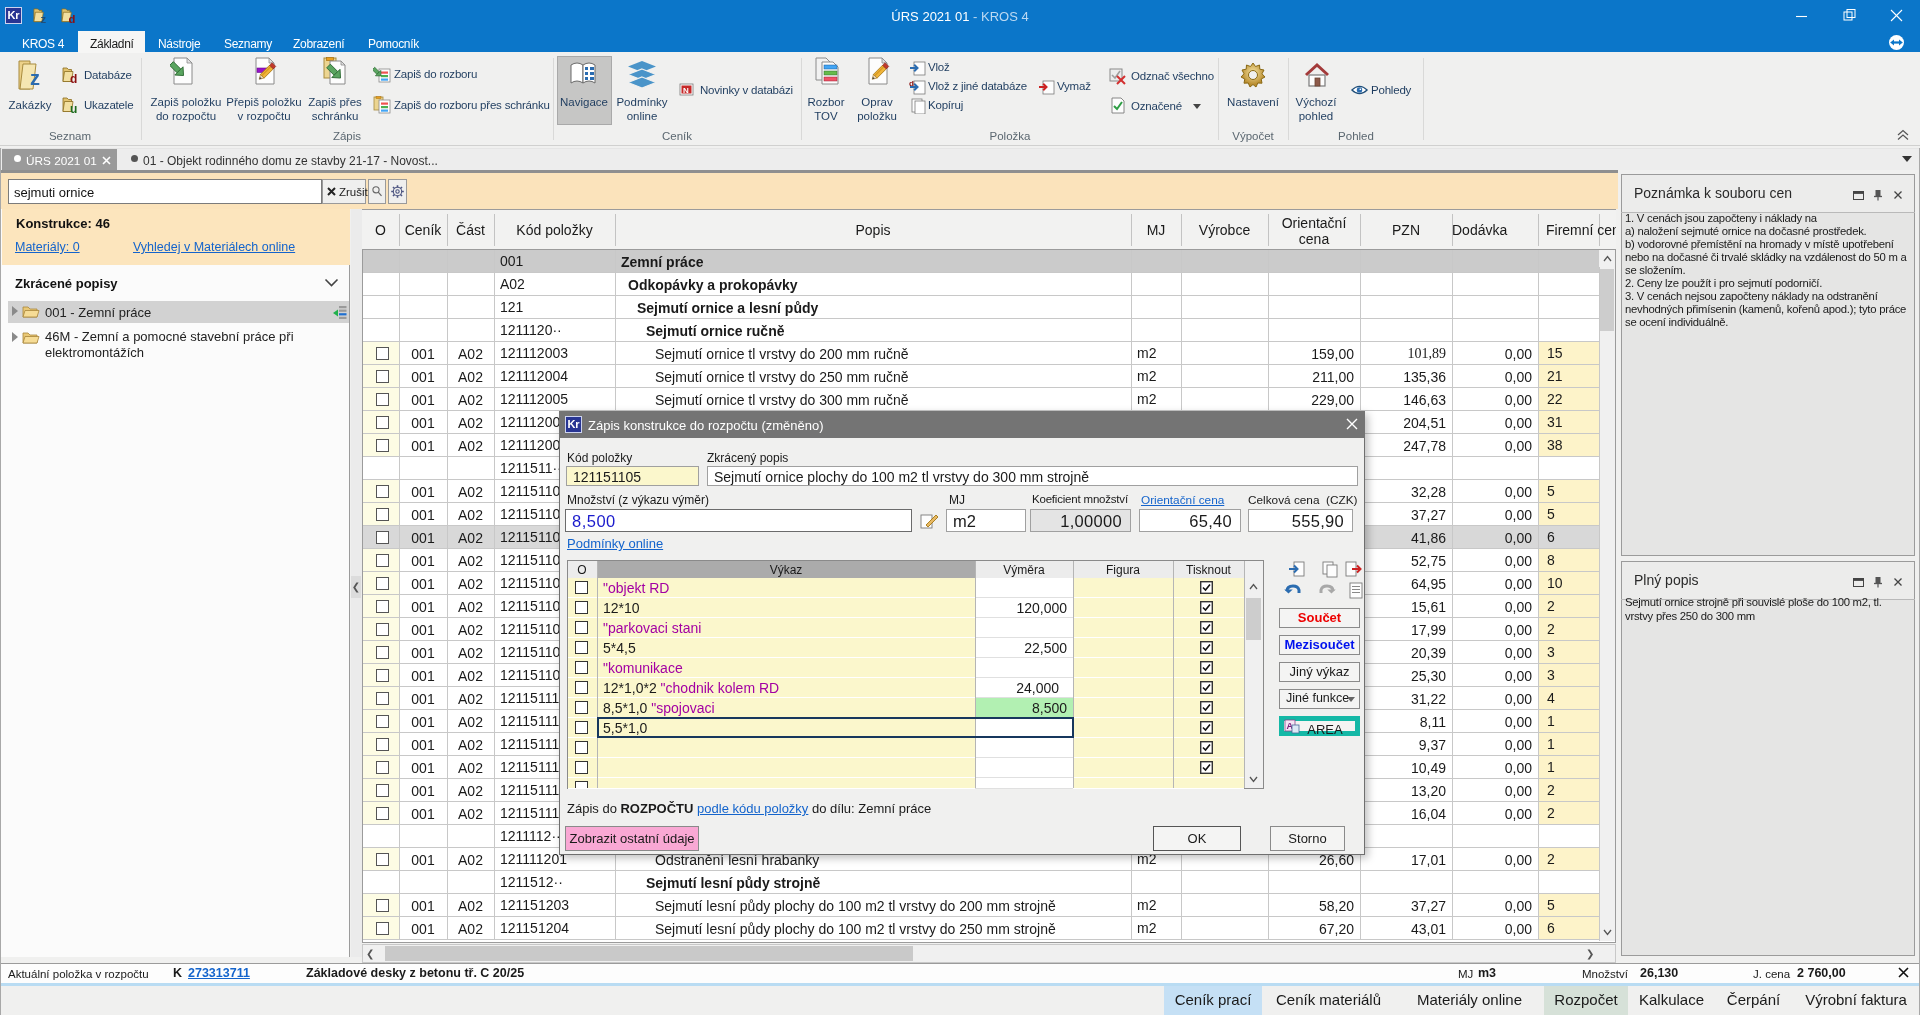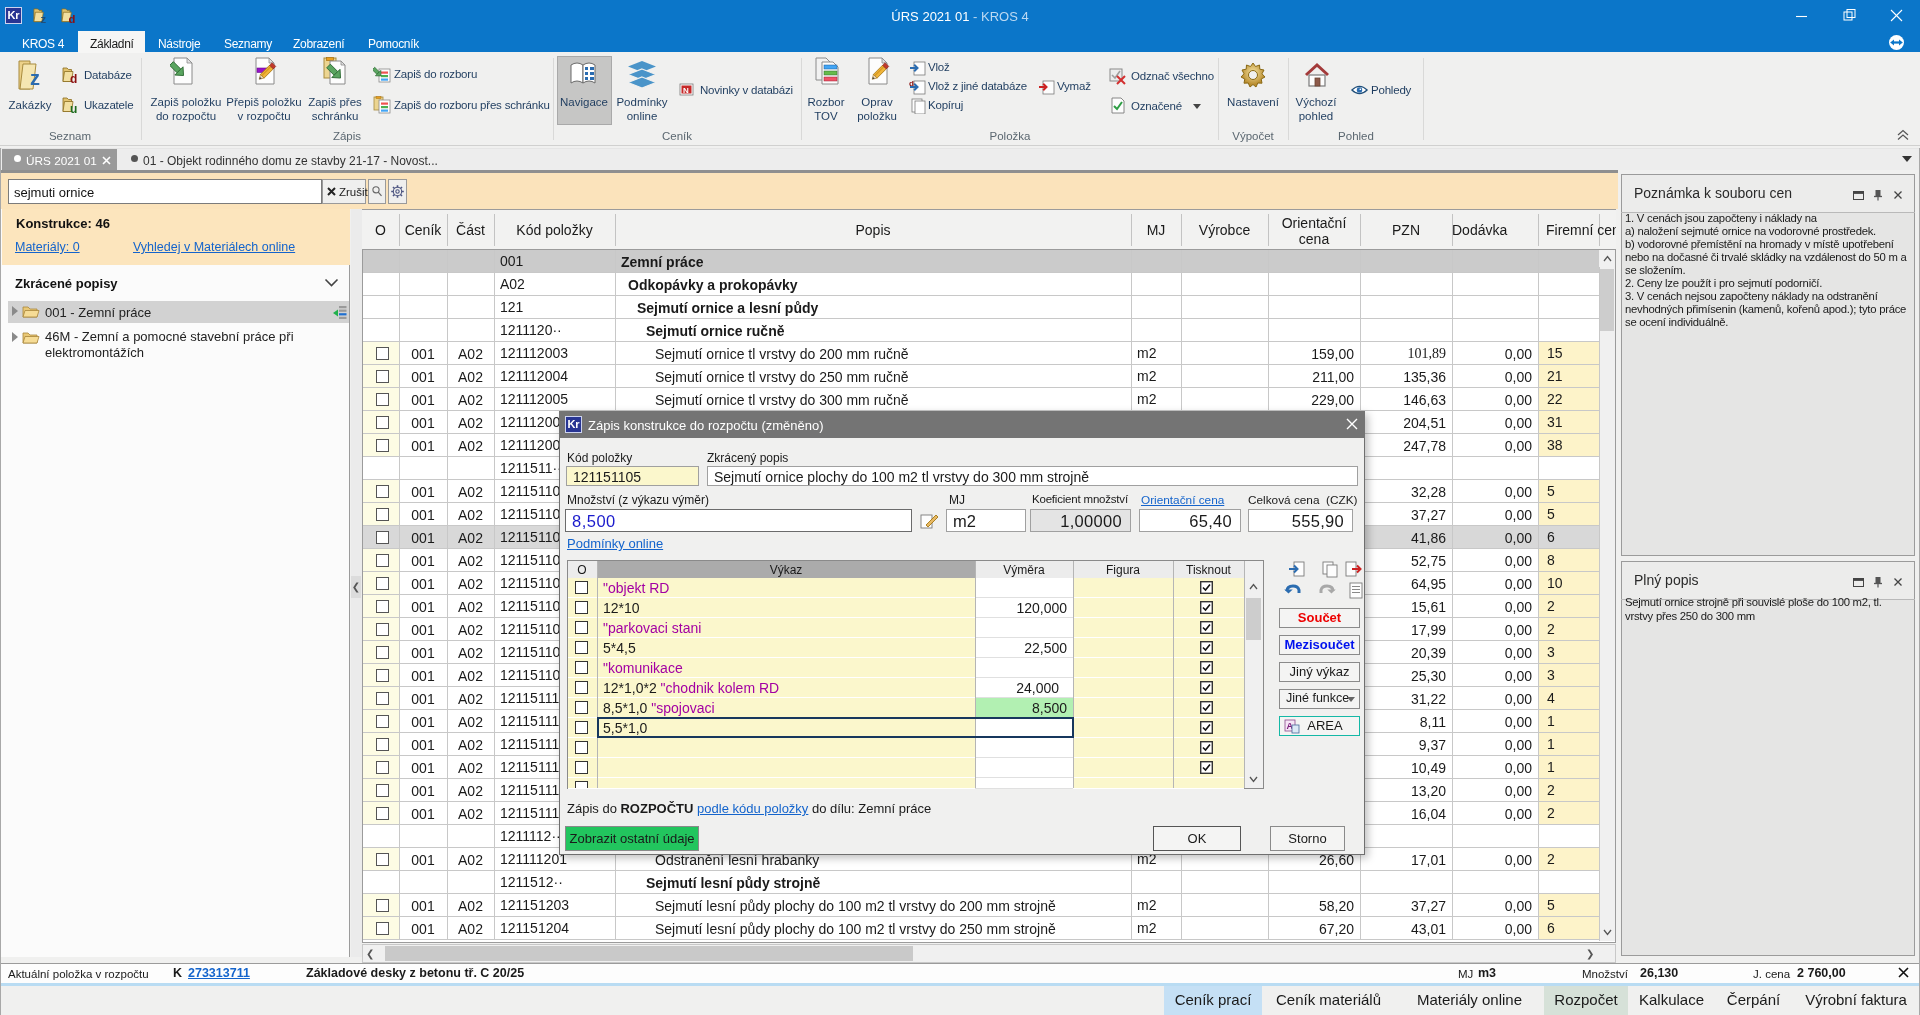--- a/index.html
+++ b/index.html
@@ -933,21 +933,21 @@
   </svg>
 <svg class="abs" style="left:1873px;top:189px;" width="10" height="12" viewBox="0 0 10 12">
     <rect x="2.5" y="1" width="5" height="6" fill="#555"></rect>
     <line x1="1" y1="7.5" x2="9" y2="7.5" stroke="#555" stroke-width="1.3"></line>
     <line x1="5" y1="7.5" x2="5" y2="11.5" stroke="#555" stroke-width="1.2"></line>
   </svg>
 <svg class="abs" style="left:1893px;top:190px;" width="10" height="10" viewBox="0 0 10 10">
     <path d="M1.5 1.5 L8.5 8.5 M8.5 1.5 L1.5 8.5" stroke="#444" stroke-width="1.3"></path>
   </svg>
 <div class="abs" style="left:1625px;top:212px;font-size:11.3px;letter-spacing:-0.25px;white-space:nowrap;color:#1a1a1a;">1. V cenách jsou započteny i náklady na</div>
-<div class="abs" style="left:1625px;top:225px;font-size:11.3px;letter-spacing:-0.25px;white-space:nowrap;color:#1a1a1a;">a) naložení sejmuté ornice na vodorovné prostředek.</div>
+<div class="abs" style="left:1625px;top:225px;font-size:11.3px;letter-spacing:-0.25px;white-space:nowrap;color:#1a1a1a;">a) naložení sejmuté ornice na dočasné prostředek.</div>
 <div class="abs" style="left:1625px;top:238px;font-size:11.3px;letter-spacing:-0.25px;white-space:nowrap;color:#1a1a1a;">b) vodorovné přemístění na hromady v místě upotřebení</div>
 <div class="abs" style="left:1625px;top:251px;font-size:11.3px;letter-spacing:-0.25px;white-space:nowrap;color:#1a1a1a;">nebo na dočasné či trvalé skládky na vzdálenost do 50 m a</div>
 <div class="abs" style="left:1625px;top:264px;font-size:11.3px;letter-spacing:-0.25px;white-space:nowrap;color:#1a1a1a;">se složením.</div>
 <div class="abs" style="left:1625px;top:277px;font-size:11.3px;letter-spacing:-0.25px;white-space:nowrap;color:#1a1a1a;">2. Ceny lze použít i pro sejmutí podorničí.</div>
 <div class="abs" style="left:1625px;top:290px;font-size:11.3px;letter-spacing:-0.25px;white-space:nowrap;color:#1a1a1a;">3. V cenách nejsou započteny náklady na odstranění</div>
 <div class="abs" style="left:1625px;top:303px;font-size:11.3px;letter-spacing:-0.25px;white-space:nowrap;color:#1a1a1a;">nevhodných přimísenin (kamenů, kořenů apod.); tyto práce</div>
 <div class="abs" style="left:1625px;top:316px;font-size:11.3px;letter-spacing:-0.25px;white-space:nowrap;color:#1a1a1a;">se ocení individuálně.</div>
 <div class="abs" style="left:1621px;top:561px;width:294px;height:395px;background:#ececeb;border:1px solid #9b9b9b;"></div>
 <div class="abs" style="left:1634px;top:572px;font-size:14px;color:#2a2a2a;">Plný popis</div>
 <div class="abs" style="left:1621px;top:599px;width:294px;height:1px;background:#b9b9b9;"></div>
@@ -1156,28 +1156,28 @@
     <line x1="3" y1="4.5" x2="11" y2="4.5" stroke="#888" stroke-width="1"></line>
     <line x1="3" y1="7.5" x2="11" y2="7.5" stroke="#888" stroke-width="1"></line>
     <line x1="3" y1="10.5" x2="11" y2="10.5" stroke="#888" stroke-width="1"></line>
   </svg>
 <div class="abs" style="left:1279px;top:608px;width:81px;height:20px;background:#f4f4f3;border:1px solid #8a8a8a;text-align:center;font-size:13px;font-weight:bold;color:#ee0000;line-height:18px;">Součet</div>
 <div class="abs" style="left:1279px;top:635px;width:81px;height:20px;background:#f4f4f3;border:1px solid #8a8a8a;text-align:center;font-size:13px;font-weight:bold;color:#0011ee;line-height:18px;">Mezisoučet</div>
 <div class="abs" style="left:1279px;top:662px;width:81px;height:20px;background:#f4f4f3;border:1px solid #8a8a8a;text-align:center;font-size:13px;font-weight:normal;color:#1a1a1a;line-height:18px;">Jiný výkaz</div>
 <div class="abs" style="left:1279px;top:689px;width:81px;height:20px;background:#f4f4f3;border:1px solid #8a8a8a;"></div>
 <div class="abs" style="left:1286px;top:691px;font-size:12.5px;color:#1a1a1a;">Jiné funkce</div>
 <div class="abs" style="left:1347px;top:697px;width:0;height:0;border-left:4px solid transparent;border-right:4px solid transparent;border-top:5px solid #666;"></div>
-<div class="abs" style="left:1279px;top:716px;width:81px;height:20px;background:#f4f4f3;border:1px solid #14b8a6;text-align:center;font-size:13px;font-weight:normal;color:#1a1a1a;line-height:18px;">&nbsp;&nbsp;&nbsp;AREA</div>
+<div class="abs" style="left:1279px;top:716px;width:81px;height:20px;background:#f4f4f3;border:5px solid #14b8a6;text-align:center;font-size:13px;font-weight:normal;color:#1a1a1a;line-height:18px;">&nbsp;&nbsp;&nbsp;AREA</div>
 <svg class="abs" style="left:1284px;top:719px;" width="16" height="15" viewBox="0 0 16 15">
     <rect x="1" y="1" width="10" height="11" fill="#f6e6f6" stroke="#8a4a8a" stroke-width="0.8"></rect>
     <text x="2.5" y="10" font-size="9" font-weight="bold" fill="#7a1a7a" font-family="Liberation Sans">A</text>
     <rect x="8" y="6" width="7" height="8" fill="#dce9f6" stroke="#4a6a9a" stroke-width="0.8"></rect>
   </svg>
 <div class="abs" style="left:567px;top:801px;font-size:13px;">Zápis do <span class="b">ROZPOČTU</span> <span class="link">podle kódu položky</span> do dílu: Zemní práce</div>
-<div class="abs" style="left:565px;top:826px;width:134px;height:25px;background:#22c55e;border:1px solid #8a8a8a;text-align:center;font-size:13px;line-height:23px;">Zobrazit ostatní údaje</div>
+<div class="abs" style="left:565px;top:826px;width:134px;height:25px;background:#f9a8d4;border:1px solid #8a8a8a;text-align:center;font-size:13px;line-height:23px;">Zobrazit ostatní údaje</div>
 <div class="abs" style="left:1153px;top:826px;width:88px;height:25px;background:#f4f4f3;border:1px solid #555;text-align:center;font-size:13px;line-height:23px;">OK</div>
 <div class="abs" style="left:1270px;top:826px;width:75px;height:25px;background:#f4f4f3;border:1px solid #8a8a8a;text-align:center;font-size:13px;line-height:23px;">Storno</div>
 <div class="abs" style="left:0;top:963px;width:1920px;height:20px;background:#fdfdfd;border-top:1px solid #9b9b9b;"></div>
 <div class="abs" style="left:8px;top:968px;font-size:11.5px;">Aktuální položka v rozpočtu</div>
 <div class="abs" style="left:173px;top:966px;font-size:12.5px;font-weight:bold;">K</div>
 <div class="abs" style="left:188px;top:966px;font-size:12.5px;font-weight:bold;"><span class="link">273313711</span></div>
 <div class="abs" style="left:306px;top:966px;font-size:12.5px;font-weight:bold;">Základové desky z betonu tř. C 20/25</div>
 <div class="abs" style="left:1458px;top:968px;font-size:11.5px;">MJ</div>
 <div class="abs" style="left:1478px;top:966px;font-size:12.5px;font-weight:bold;">m3</div>
 <div class="abs" style="left:1582px;top:968px;font-size:11.5px;">Množství</div>

